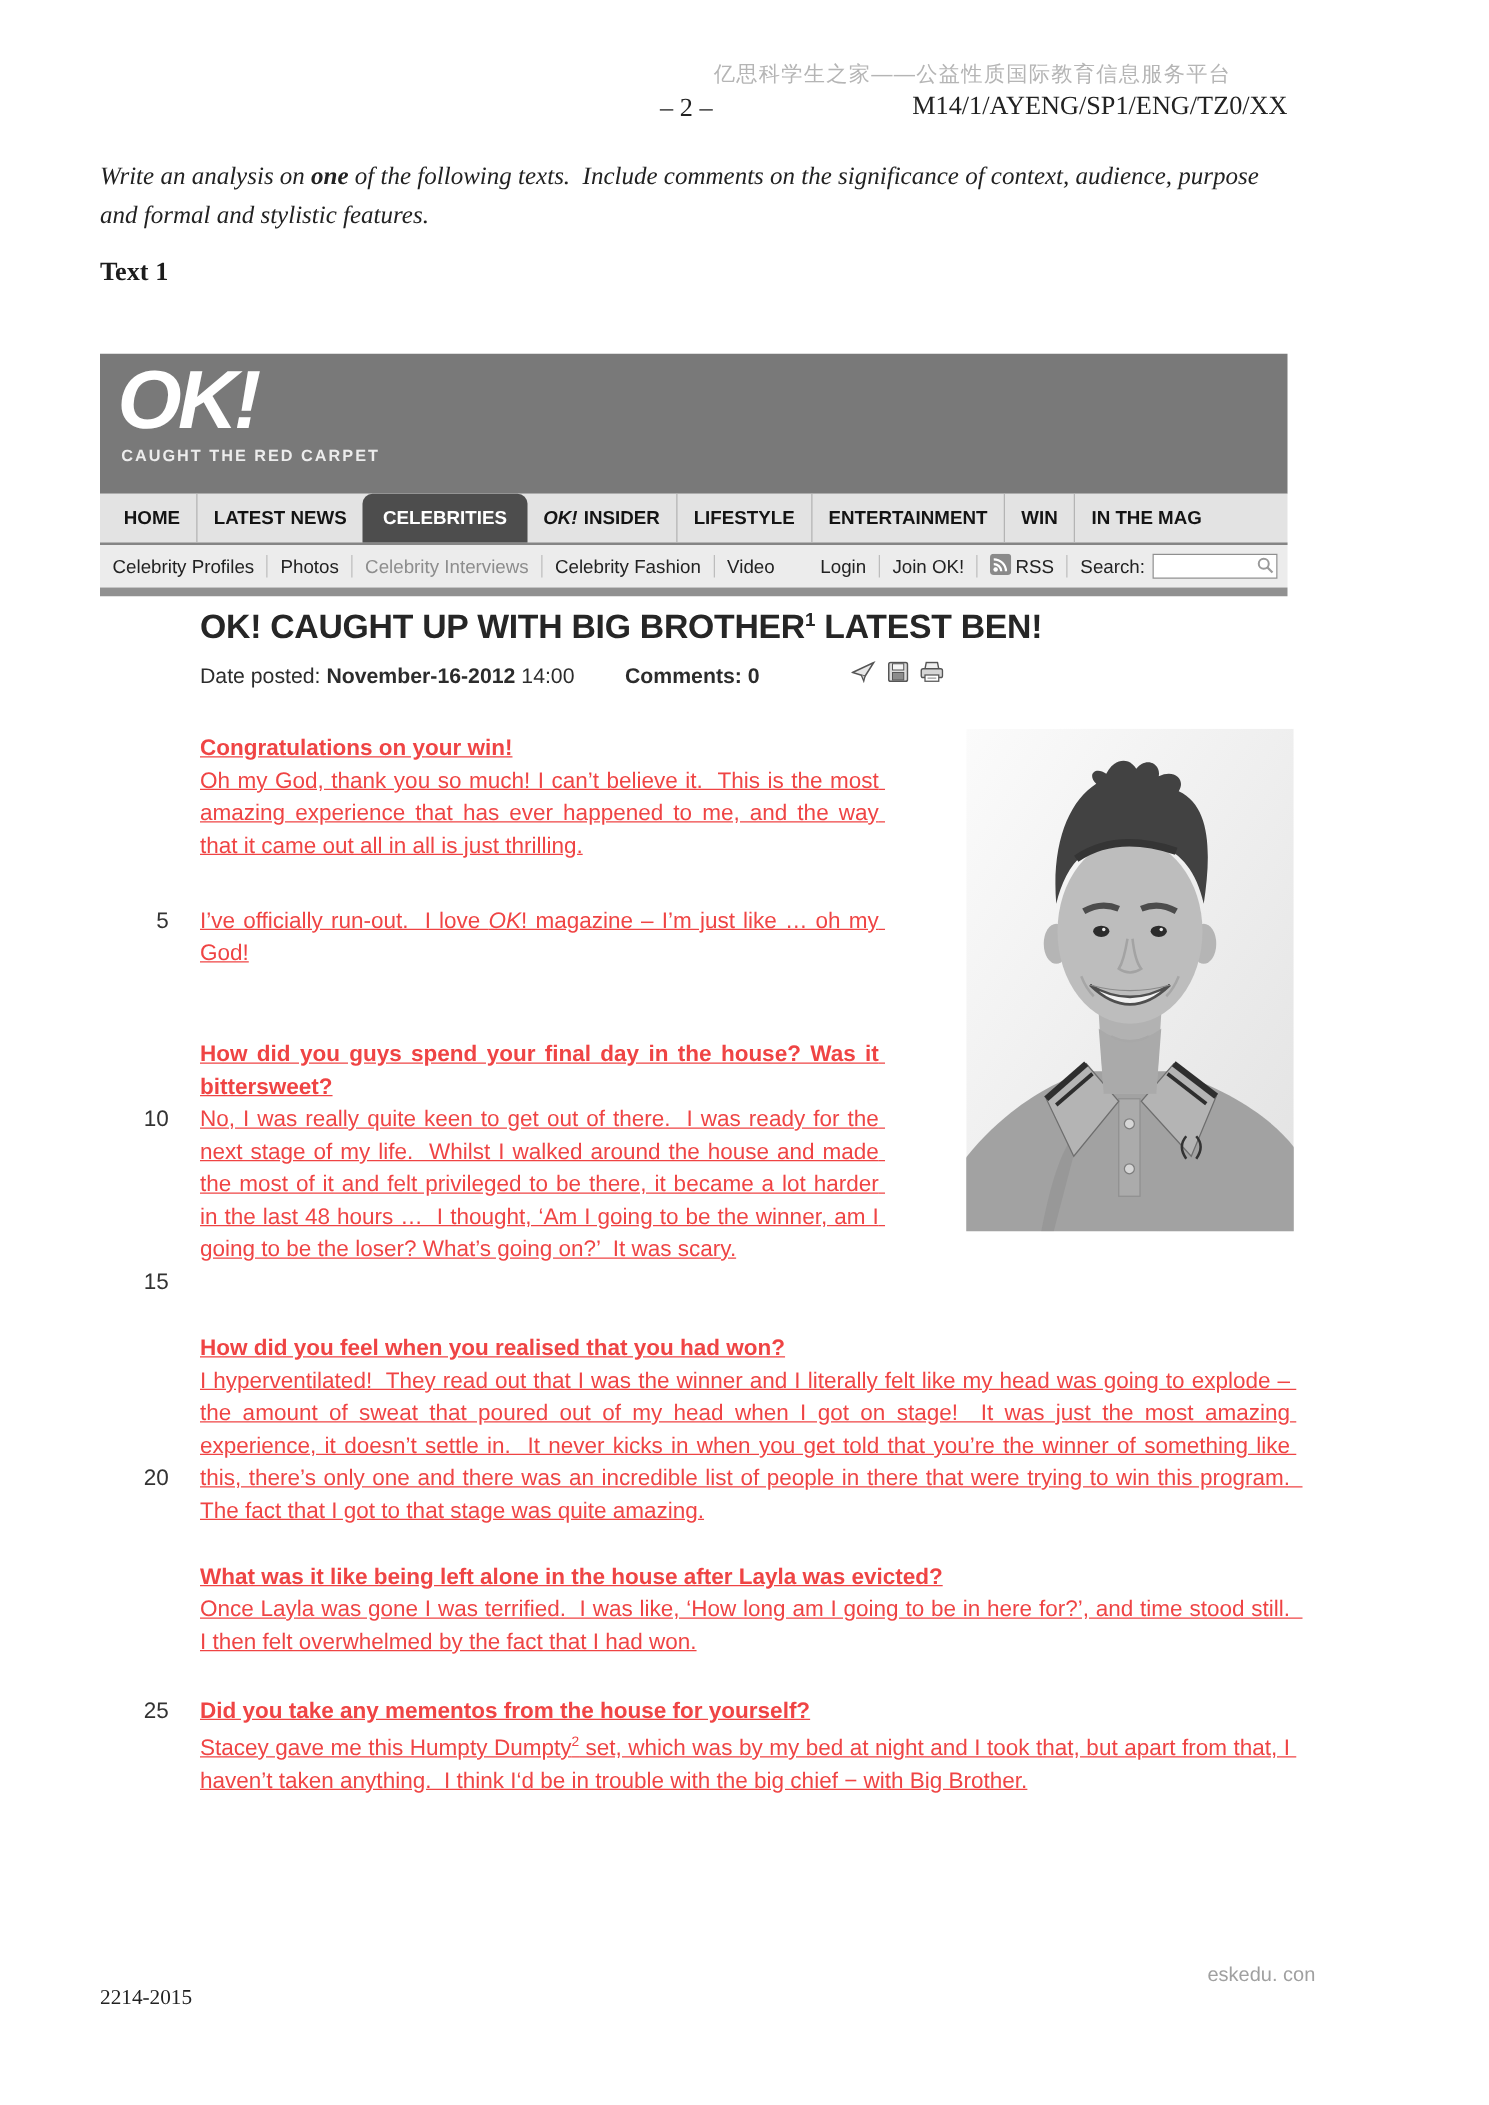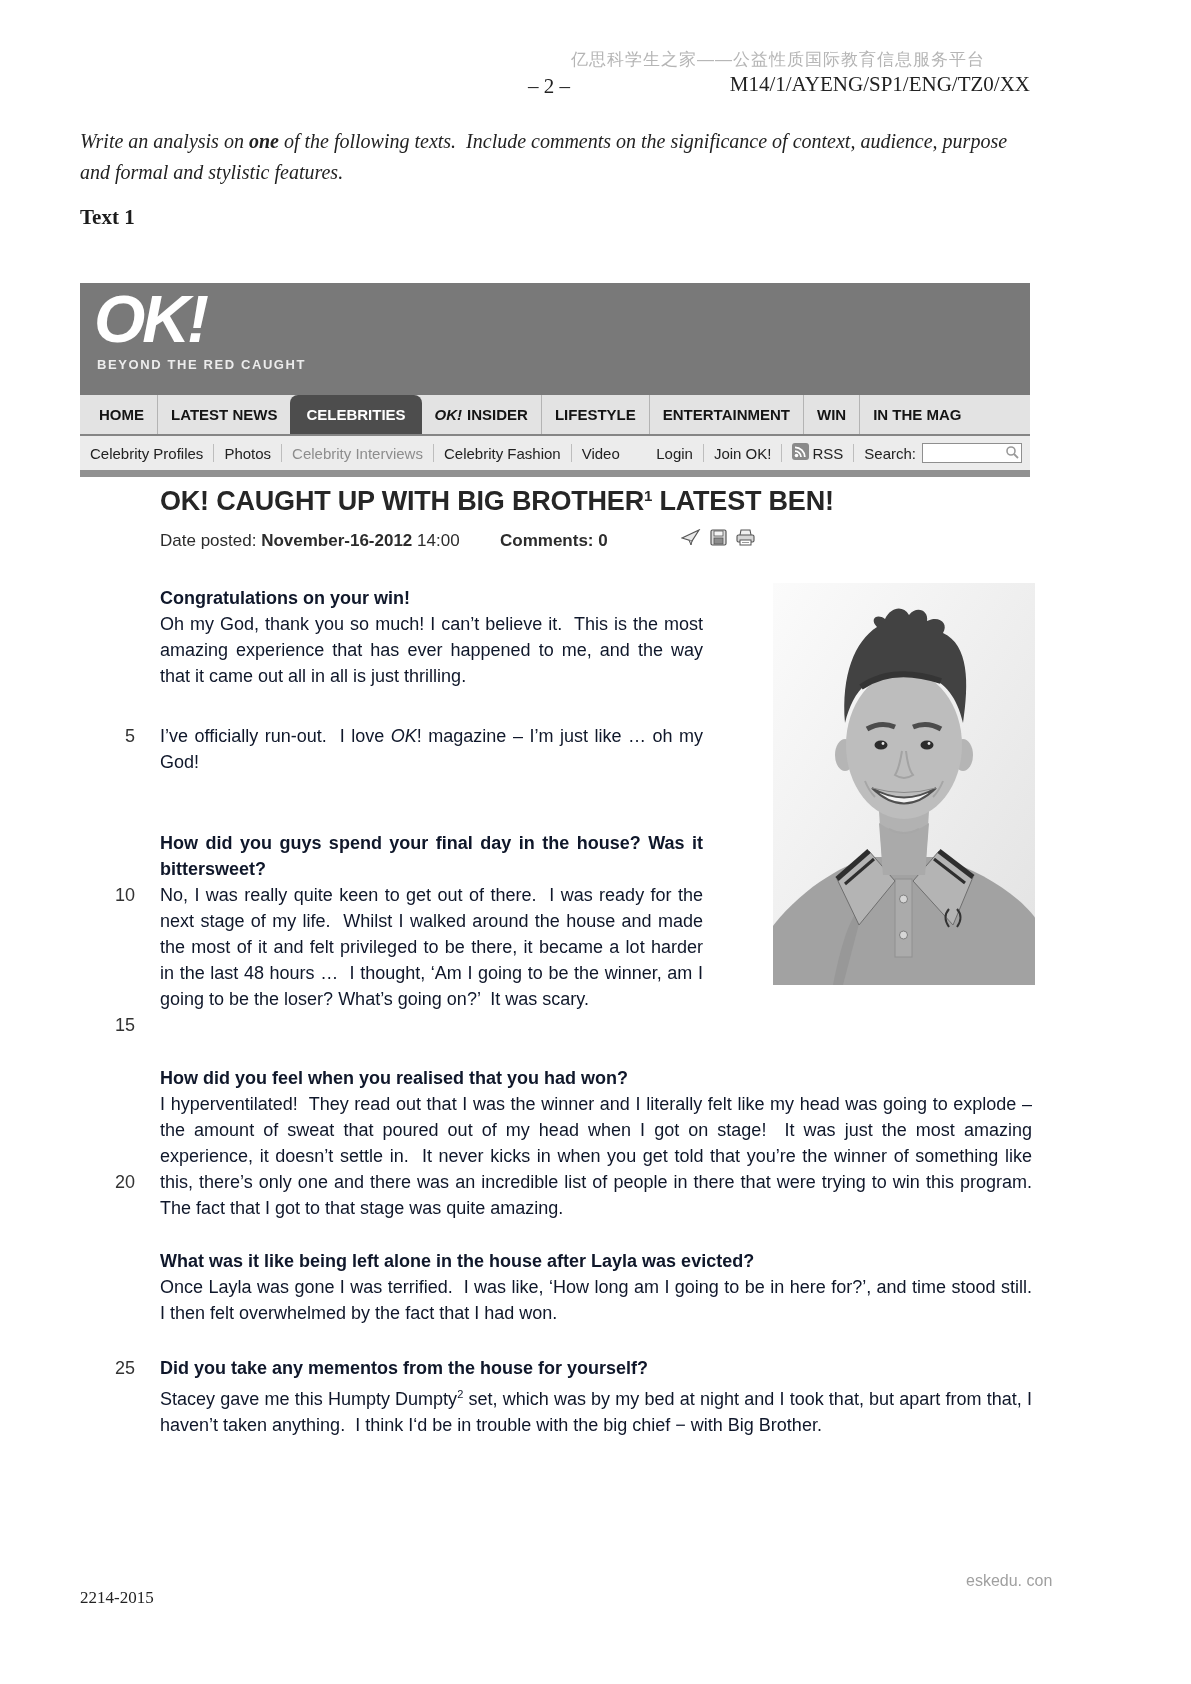--- a/index.html
+++ b/index.html
@@ -50,21 +50,21 @@
   .band{left:80px;top:470px;width:950px;height:7px;background:#919191;}
 
   
   .art-title{left:160px;top:486px;font-size:27px;font-weight:bold;color:#262626;letter-spacing:-0.2px;}
   .art-title .sup{font-size:15px;vertical-align:9px;}
   .date-row{top:531px;font-size:17px;color:#2c2c2c;}
   .d1{left:160px;} .d2{left:500px;font-weight:bold;} .d3{left:681px;display:flex;gap:9px;top:529px;}
   .bold{font-weight:bold;}
   .photo{left:773px;top:583px;width:262px;height:402px;}
 
-  .qa{font-size:18px;line-height:26px;color:#0f172a;text-align:justify;}
+  .qa{font-size:18px;line-height:26px;color:#ef4444;text-align:justify;text-decoration:underline;}
   .qa .q{font-weight:bold;margin:0;white-space:pre-wrap;}
   .qa .a{margin:0;white-space:pre-wrap;}
   .qa .ital{font-style:italic;}
   .qa .sup2{font-size:11px;vertical-align:7px;}
   .narrow{left:160px;width:543px;}
   .wide{left:160px;width:872px;}
   .lineno{left:103px;width:32px;text-align:right;font-size:18px;line-height:26px;color:#333;}
 </style>
 </head>
 <body>
@@ -74,21 +74,21 @@
   <div class="abs cn-watermark">亿思科学生之家——公益性质国际教育信息服务平台</div>
   <div class="abs page-num">– 2 –</div>
   <div class="abs exam-code">M14/1/AYENG/SP1/ENG/TZ0/XX</div>
 
   <div class="abs instructions"><span class="p">Write an analysis on </span><strong>one</strong><span class="p"> of the following texts.  Include comments on the significance of context, audience, purpose and formal and stylistic features.</span></div>
 
   <div class="abs text-label">Text 1</div>
 
   <div class="abs banner">
     <div class="ok-logo">OK!</div>
-    <div class="tagline">BEYOND THE RED CAUGHT</div>
+    <div class="tagline">CAUGHT THE RED CARPET</div>
   </div>
 
   <div class="abs nav">
     <div class="nav-item">HOME</div>
     <div class="nav-item">LATEST NEWS</div>
     <div class="nav-item active">CELEBRITIES</div>
     <div class="nav-item after-active">
         <span class="nav-ital">OK!</span>
         <span>INSIDER</span>
       </div>

